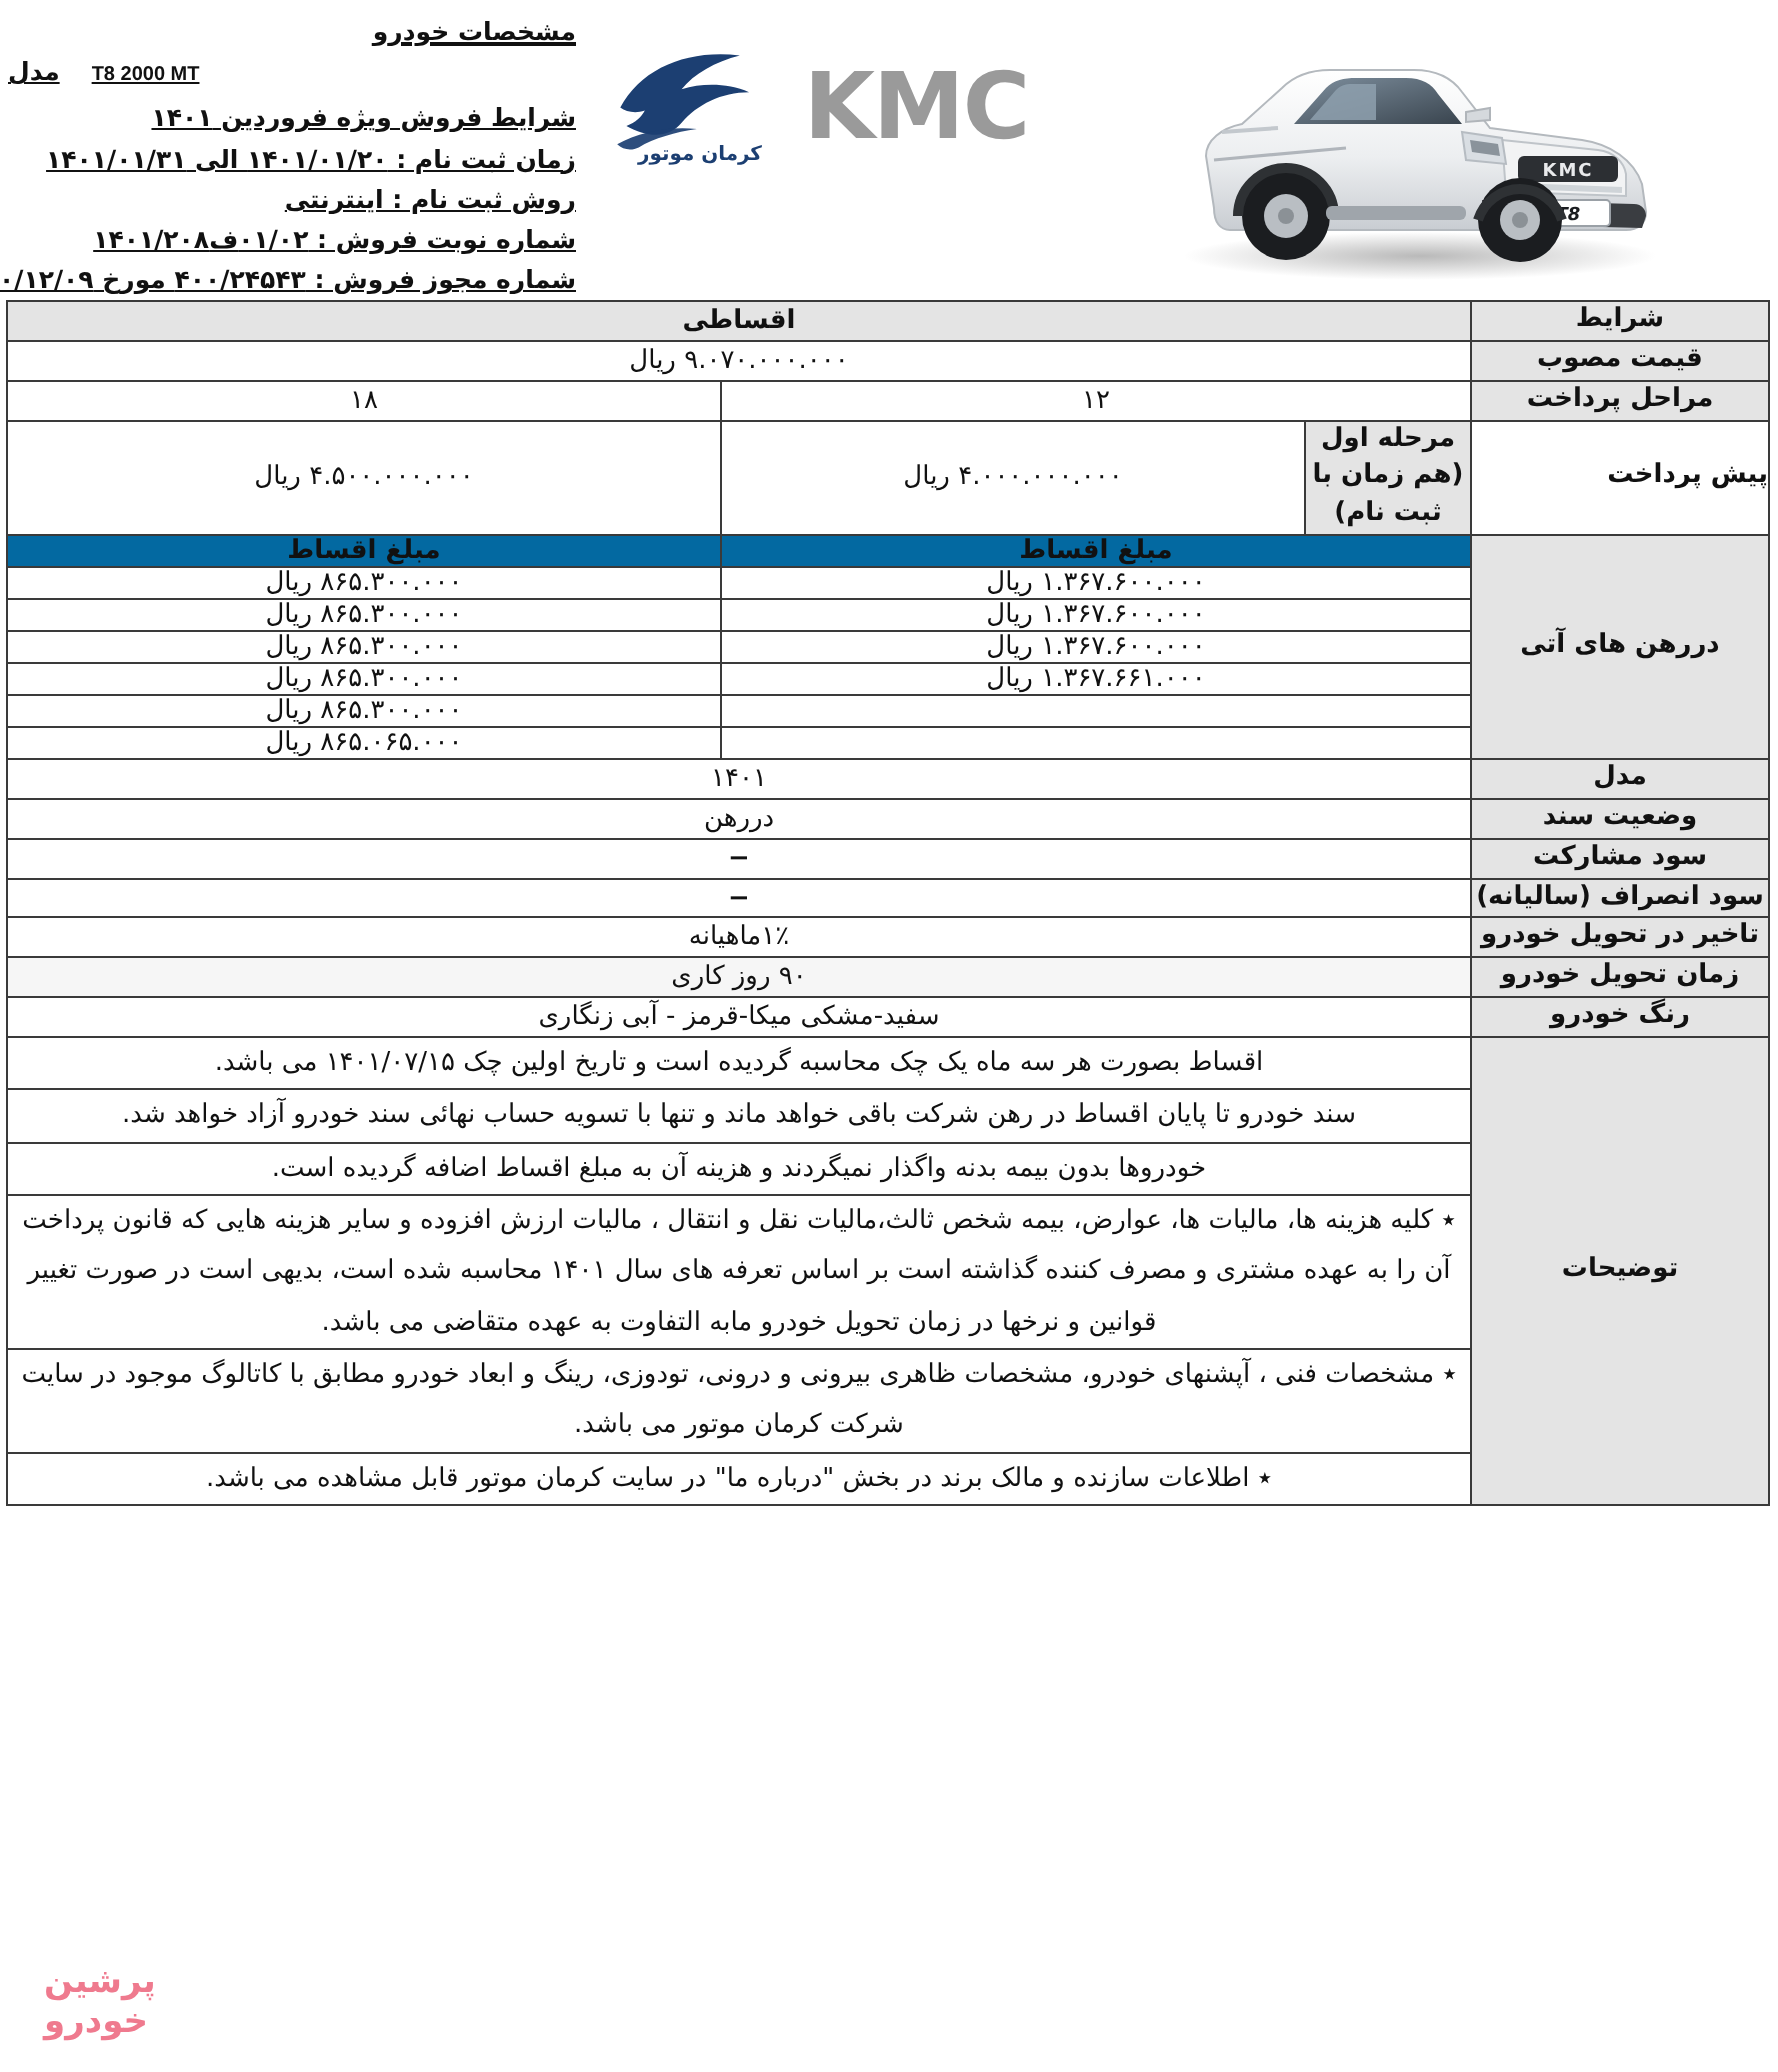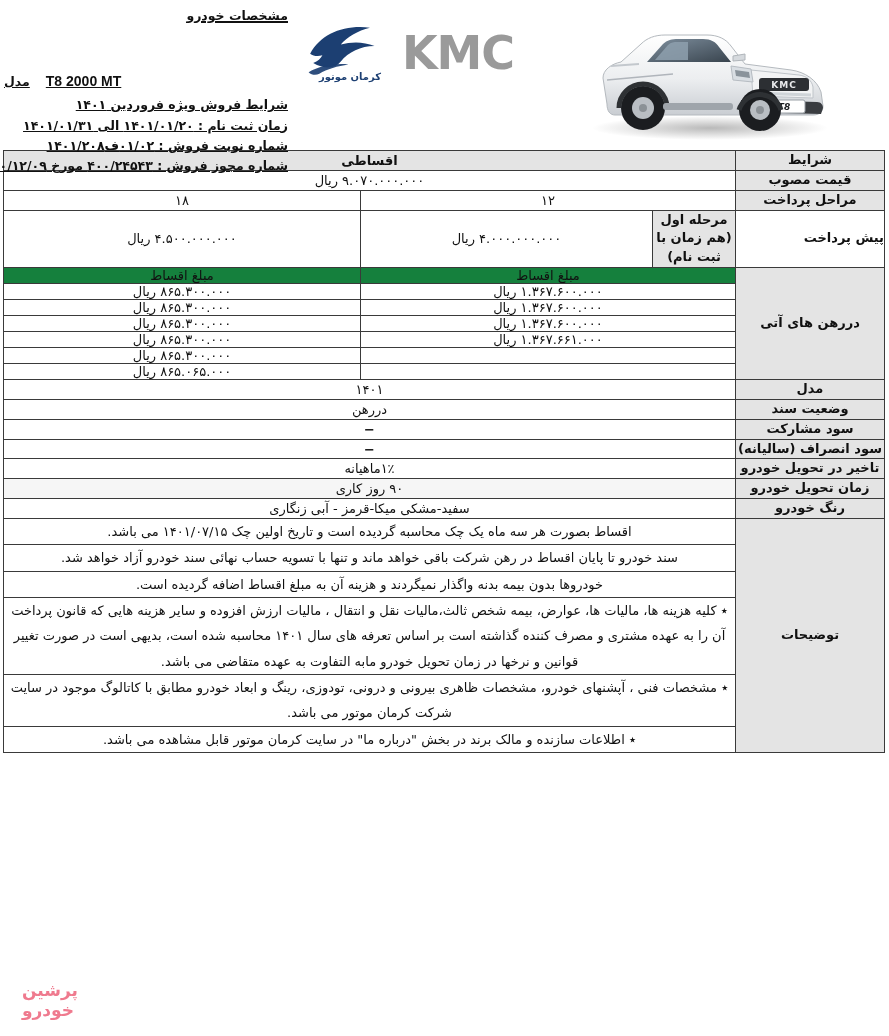--- a/index.html
+++ b/index.html
@@ -37,21 +37,21 @@
     line-height:1.62;
     white-space:nowrap;
     letter-spacing:0px;
   }
   .hdr-line.underline{
     text-decoration:underline;
     text-underline-offset:2px;
   }
   .hdr-model{display:flex;flex-direction:row-reverse;justify-content:flex-start;gap:12px;align-items:baseline;}
   .hdr-model .lbl{font-size:12.5px;font-weight:bold;}
-  .hdr-model .val{font-size:14px;font-weight:bold;direction:ltr;font-family:"Liberation Sans",sans-serif;margin-top:41px;}
+  .hdr-model .val{font-size:10px;font-weight:bold;direction:ltr;font-family:"Liberation Sans",sans-serif;}
 
   .hdr-logo{
     width:230px;
     display:flex;
     flex-direction:row-reverse;
     align-items:center;
     justify-content:center;
     gap:6px;
     padding-top:16px;
     box-sizing:border-box;
@@ -94,22 +94,22 @@
   }
   .lab-sm{font-size:9.6px;}
   .val{
     background:#ffffff;
     font-size:15px;
     font-weight:500;
     padding:6px 4px;
   }
   .val-grey{background:#f6f6f6;}
   .val-head{
-    background:#15803d;
-    font-weight:normal;
+    background:#0369a1;
+    font-weight:bold;
     font-size:15px;
     padding:6px 4px;
   }
   .val-big{font-size:16px;}
   .banner{
     background:#e4e4e4;
     font-weight:bold;
     font-size:14.5px;
     padding:9px 4px;
   }
@@ -149,20 +149,21 @@
   <div class="header">
 
     <div class="hdr-text">
       <div class="hdr-line underline">مشخصات خودرو</div>
       <div class="hdr-model">
         <span class="lbl">مدل</span>
         <span class="val">T8 2000 MT</span>
       </div>
       <div class="hdr-line">شرایط  فروش ویژه فروردین ۱۴۰۱</div>
       <div class="hdr-line">زمان ثبت نام : ۱۴۰۱/۰۱/۲۰  الی ۱۴۰۱/۰۱/۳۱</div>
+      <div class="hdr-line">روش ثبت نام : اینترنتی</div>
       <div class="hdr-line">شماره نوبت فروش :  ۰۱/۰۲ف۱۴۰۱/۲۰۸</div>
       <div class="hdr-line">شماره مجوز فروش : ۴۰۰/۲۴۵۴۳ مورخ ۱۴۰۰/۱۲/۰۹</div>
     </div>
 
     <div class="hdr-logo">
       <div class="logo-mark">
         <svg viewBox="0 0 120 78" width="92" height="62" aria-hidden="true">
           <path d="M8 40 C22 14 52 2 86 6 C70 10 56 18 48 28 C62 24 78 24 92 30 C74 30 58 38 48 50 C40 60 26 60 12 52 C18 50 22 46 24 42 C18 44 12 43 8 40 Z" fill="#1c3f72"></path>
           <path d="M6 64 C20 56 40 52 58 54 C44 56 30 60 20 66 C16 68 10 68 6 64 Z" fill="#1c3f72" opacity=".92"></path>
           <text x="60" y="74" font-size="13" font-weight="bold" fill="#1c3f72" text-anchor="middle" font-family="DejaVu Sans, sans-serif" direction="rtl">کرمان موتور</text>

